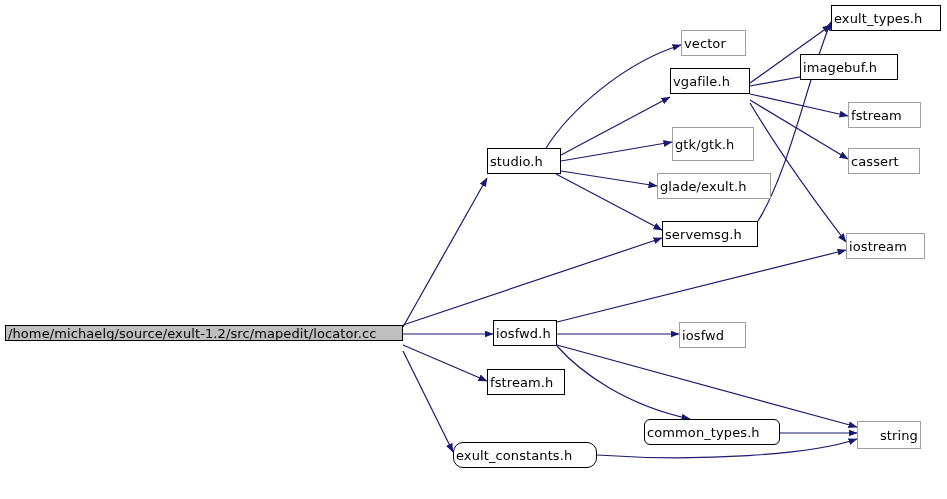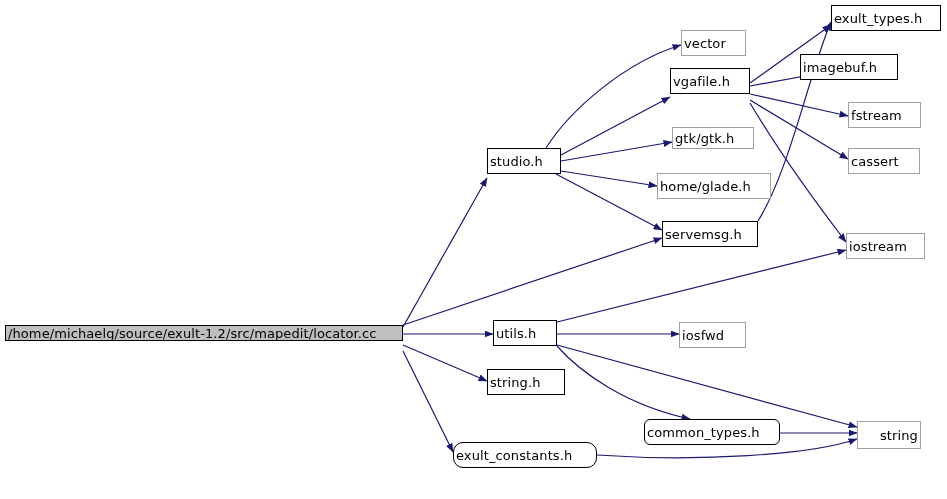--- a/index.html
+++ b/index.html
@@ -108,40 +108,40 @@
       </div>
       <div class="node proj" style="left: 800px; top: 54px; width: 98px; height: 26px;">
         <span class="node-label">imagebuf.h</span>
       </div>
       <div class="node sys" style="left: 848px; top: 102px; width: 73px; height: 26px;">
         <span class="node-label">fstream</span>
       </div>
       <div class="node sys" style="left: 848px; top: 148px; width: 72px; height: 26px;">
         <span class="node-label">cassert</span>
       </div>
-      <div class="node sys" style="left: 672px; top: 127px; width: 82px; height: 22px;">
+      <div class="node sys" style="left: 672px; top: 127px; width: 82px; height: 34px;">
         <span class="node-label">gtk/gtk.h</span>
       </div>
       <div class="node sys" style="left: 657px; top: 173px; width: 114px; height: 26px;">
-        <span class="node-label">home/glade.h</span>
+        <span class="node-label">glade/exult.h</span>
       </div>
       <div class="node proj" style="left: 662px; top: 221px; width: 96px; height: 26px;">
         <span class="node-label">servemsg.h</span>
       </div>
       <div class="node sys" style="left: 846px; top: 233px; width: 79px; height: 26px;">
         <span class="node-label">iostream</span>
       </div>
       <div class="node proj" style="left: 493px; top: 320px; width: 64px; height: 26px;">
-        <span class="node-label">utils.h</span>
+        <span class="node-label">iosfwd.h</span>
       </div>
       <div class="node sys" style="left: 679px; top: 322px; width: 67px; height: 26px;">
         <span class="node-label">iosfwd</span>
       </div>
       <div class="node proj" style="left: 487px; top: 369px; width: 78px; height: 26px;">
-        <span class="node-label">string.h</span>
+        <span class="node-label">fstream.h</span>
       </div>
       <div class="node proj" style="left: 644px; top: 419px; width: 136px; height: 26px; border-radius: 6px;">
         <span class="node-label">common_types.h</span>
       </div>
       <div class="node sys" style="left: 857px; top: 421px; width: 64px; height: 28px; padding-left: 20px;">
         <span class="node-label">string</span>
       </div>
       <div class="node proj" style="left: 453px; top: 442px; width: 144px; height: 26px; border-radius: 10px;">
         <span class="node-label">exult_constants.h</span>
       </div>

